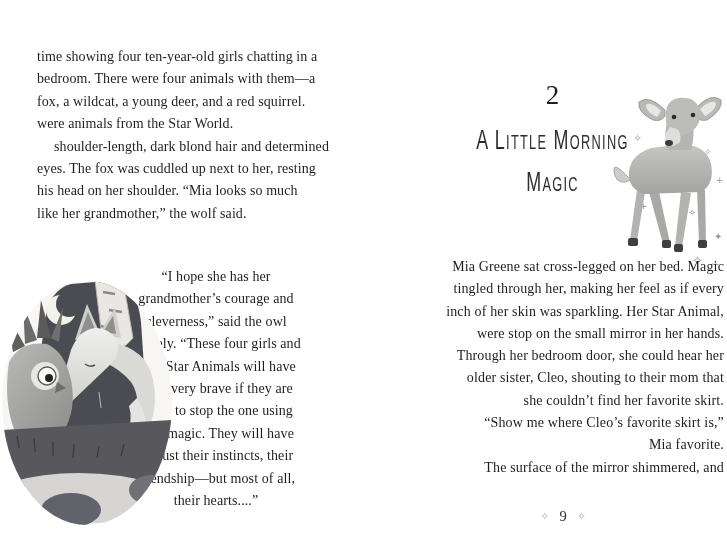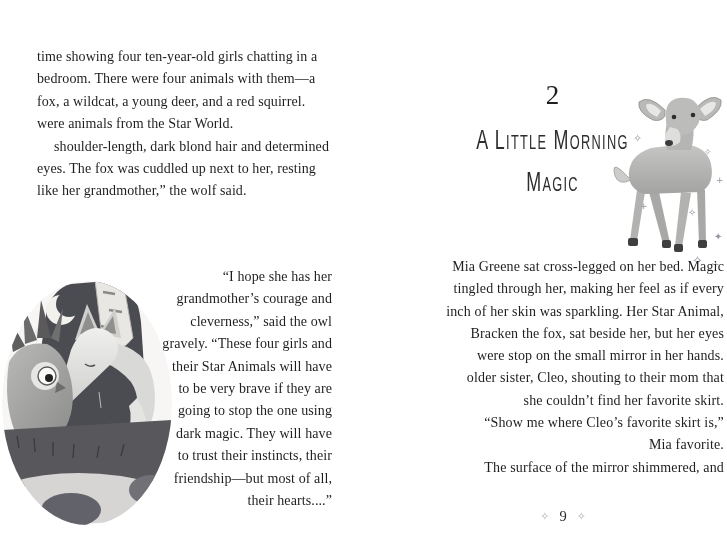--- a/index.html
+++ b/index.html
@@ -11,21 +11,21 @@
 
   
   .text-col-left {
     position:absolute; left:37px; top:46px; width:305px;
     font-size:14px; line-height:22.4px; letter-spacing:0.1px;
   }
   .para { margin:0; }
   .indent-first .line:first-child { padding-left:17px; }
   .wrap-col {
     position:absolute; left:100px; top:266px; width:232px;
-    font-size:14px; line-height:22.4px; text-align:right; letter-spacing:0.1px;
+    font-size:14px; line-height:22.4px; text-align:center; letter-spacing:0.1px;
   }
   .oval-illo { position:absolute; left:1px; top:280px; width:172px; height:246px; }
   .oval-illo svg { display:block; width:100%; height:100%; }
 
   
   .chapter-heading { position:absolute; left:420px; top:80px; width:265px; text-align:center; }
   .chapter-number { font-size:27px; line-height:30px; color:#1f1f1f; }
   .chapter-title {
     margin-top:9px; font-family:"Liberation Sans", sans-serif;
     font-variant:small-caps; font-weight:normal; font-size:28px; line-height:42px;
@@ -61,20 +61,21 @@
     <div class="text-col-left">
       <div class="para">
           <div class="line">time showing four ten-year-old girls chatting in a</div>
           <div class="line">bedroom. There were four animals with them—a</div>
           <div class="line">fox, a wildcat, a young deer, and a red squirrel.</div>
           <div class="line">were animals from the Star World.</div>
         </div>
       <div class="para indent-first">
           <div class="line">shoulder-length, dark blond hair and determined</div>
           <div class="line">eyes. The fox was cuddled up next to her, resting</div>
+          <div class="line">his head on her shoulder. “Mia looks so much</div>
           <div class="line">like her grandmother,” the wolf said.</div>
         </div>
     </div>
 
     <div class="wrap-col">
         <div class="line">“I hope she has her</div>
         <div class="line">grandmother’s courage and</div>
         <div class="line">cleverness,” said the owl</div>
         <div class="line">gravely. “These four girls and</div>
         <div class="line">their Star Animals will have</div>
@@ -208,22 +209,22 @@
     <span class="sparkle" style="left:716px; top:176px; font-size:9px;">+</span>
     <span class="sparkle" style="left:714px; top:232px; font-size:10px;">✦</span>
     <span class="sparkle" style="left:692px; top:254px; font-size:13px;">✧</span>
     <span class="sparkle" style="left:712px; top:260px; font-size:9px;">+</span>
 
     <div class="text-col-right">
       <div class="para">
           <div class="line">Mia Greene sat cross-legged on her bed. Magic</div>
           <div class="line">tingled through her, making her feel as if every</div>
           <div class="line">inch of her skin was sparkling. Her Star Animal,</div>
-          <div class="line">Bracken the fox, sat beside her, but her eyes</div>
           <div class="line">were stop on the small mirror in her hands.</div>
+          <div class="line">Through her bedroom door, she could hear her</div>
           <div class="line">older sister, Cleo, shouting to their mom that</div>
           <div class="line">she couldn’t find her favorite skirt.</div>
         </div>
       <div class="para indent-first">
           <div class="line">“Show me where Cleo’s favorite skirt is,”</div>
           <div class="line">Mia favorite.</div>
         </div>
       <div class="para indent-first">
           <div class="line">The surface of the mirror shimmered, and</div>
         </div>

